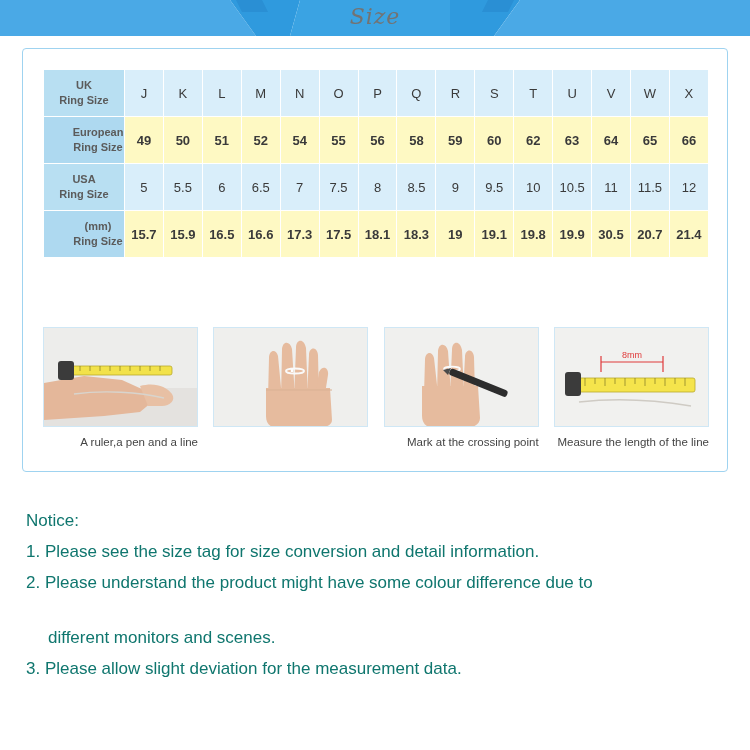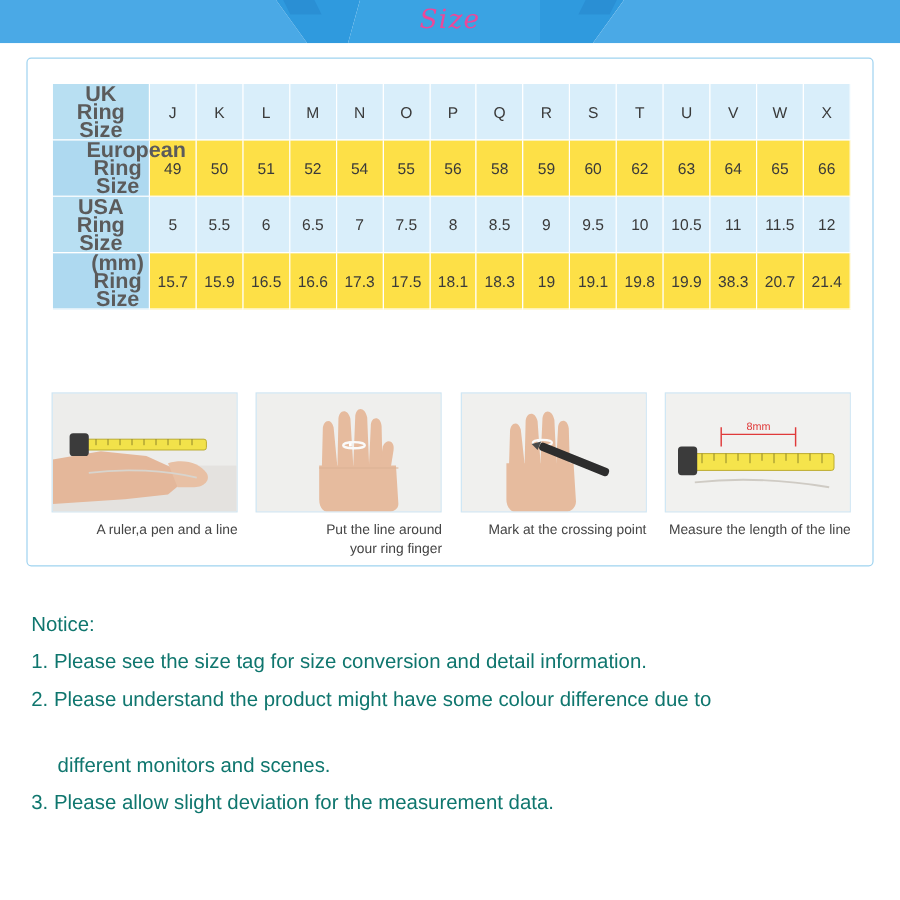--- a/index.html
+++ b/index.html
@@ -32,21 +32,21 @@
   .banner-title {
     position: absolute;
     left: 0; top: 0;
     width: 750px;
     height: 36px;
     line-height: 34px;
     text-align: center;
     font-family: "DejaVu Serif", serif;
     font-style: italic;
     font-size: 22px;
-    color: #ec4899;
+    color: #737373;
     letter-spacing: 1px;
   }
 
   
   .card {
     position: absolute;
     left: 22px;
     top: 48px;
     width: 706px;
     height: 424px;
@@ -71,28 +71,29 @@
     vertical-align: middle;
     font-size: 13px;
     color: #3a3a3a;
     padding: 0;
   }
   table.size-table th.rowhead {
     width: 80px;
     background: #b8dff2;
     color: #5b5b5b;
     font-weight: bold;
-    font-size: 18px;
+    font-size: 11px;
     line-height: 15px;
   }
   table.size-table td.cell {
     background: #d9eefa;
   }
   table.size-table tr.alt td.cell {
-    background: #fde047;
+    background: #fef9c3;
+    font-weight: bold;
   }
   table.size-table tr.alt th.rowhead {
     background: #aed9f0;
     padding-left: 28px;
   }
 
   
   .steps {
     position: absolute;
     left: 20px;
@@ -228,21 +229,21 @@
       <td class="cell">16.5</td>
       <td class="cell">16.6</td>
       <td class="cell">17.3</td>
       <td class="cell">17.5</td>
       <td class="cell">18.1</td>
       <td class="cell">18.3</td>
       <td class="cell">19</td>
       <td class="cell">19.1</td>
       <td class="cell">19.8</td>
       <td class="cell">19.9</td>
-      <td class="cell">38.3</td>
+      <td class="cell">30.5</td>
       <td class="cell">20.7</td>
       <td class="cell">21.4</td>
     </tr>
   </tbody>
     </table>
 
   <div class="steps">
 
     <div class="step">
       <div class="step-img">
@@ -281,24 +282,20 @@
             <path d="M82 20 C82 11 90 10 92 20 L94 70 L80 70 Z"></path>
             <path d="M95 27 C95 19 103 18 104 27 L105 70 L93 70 Z"></path>
             <path d="M105 44 C108 37 115 39 114 47 L110 72 L101 70 Z"></path>
             <path d="M52 60 L116 60 L118 92 C118 98 110 100 100 100 L66 100 C56 100 52 96 52 88 Z"></path>
           </g>
           <line x1="78" y1="40" x2="78" y2="44" stroke="#ffffff" stroke-width="2.4"></line>
           <ellipse cx="81" cy="43" rx="9" ry="2.6" fill="none" stroke="#fafafa" stroke-width="2"></ellipse>
           <path d="M52 62 L118 62" stroke="#d9b193" stroke-width="1" fill="none"></path>
         </svg>
       </div>
-      <div class="step-cap">
-        <span>Put the line around</span><br>
-        <span>your ring finger</span>
-      </div>
     </div>
 
     <div class="step">
       <div class="step-img">
         <svg viewBox="0 0 155 100" width="155" height="100">
           <rect x="0" y="0" width="155" height="100" fill="#f0f0ee"></rect>
           <g fill="#e6bb9e">
             <path d="M40 32 C40 24 47 22 49 30 L53 66 L39 66 Z"></path>
             <path d="M53 24 C53 15 61 14 63 23 L66 66 L52 66 Z"></path>
             <path d="M67 22 C67 13 75 12 77 22 L79 66 L65 66 Z"></path>

